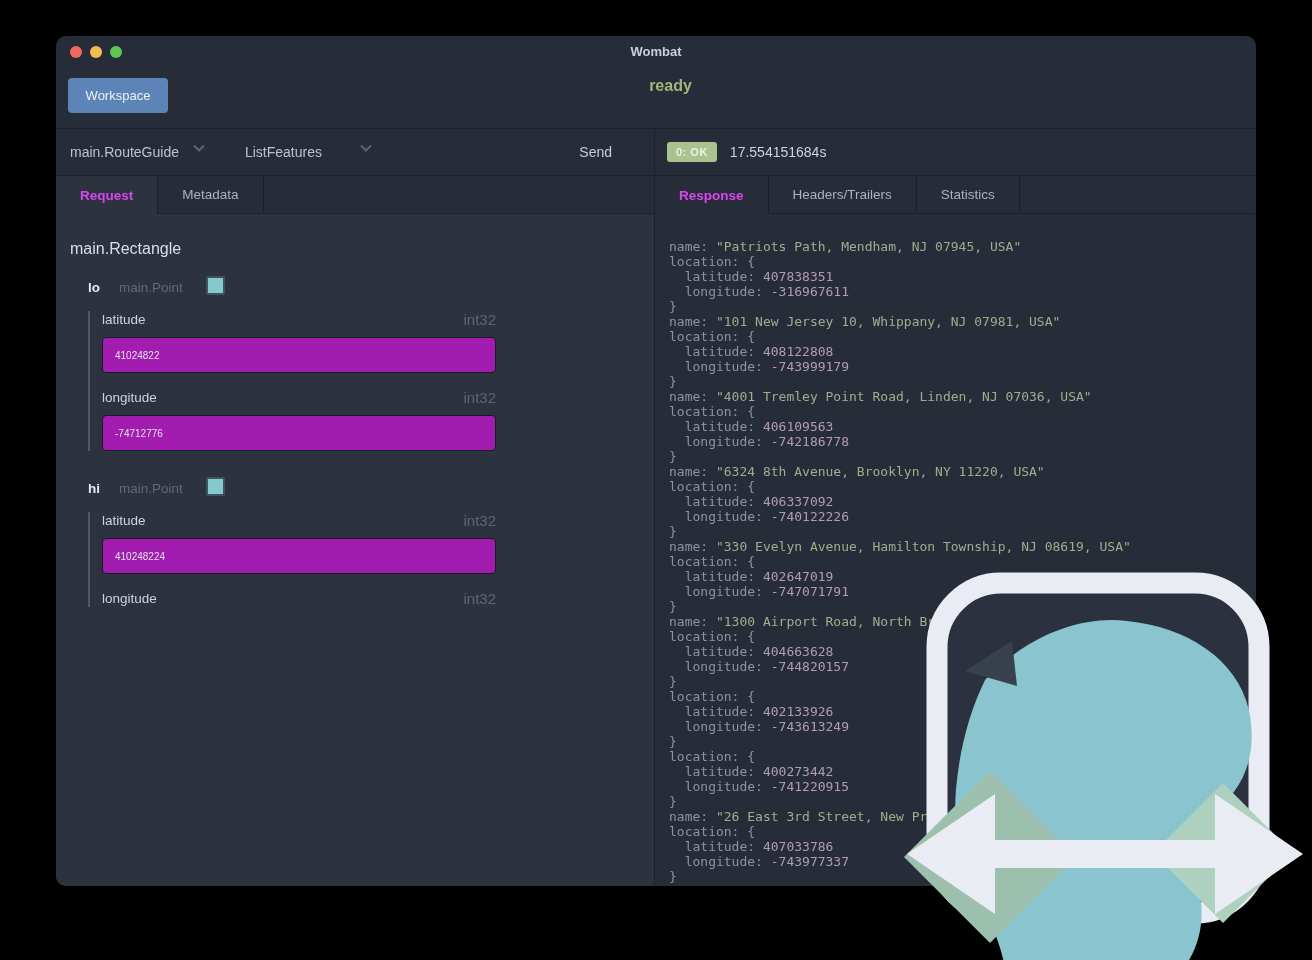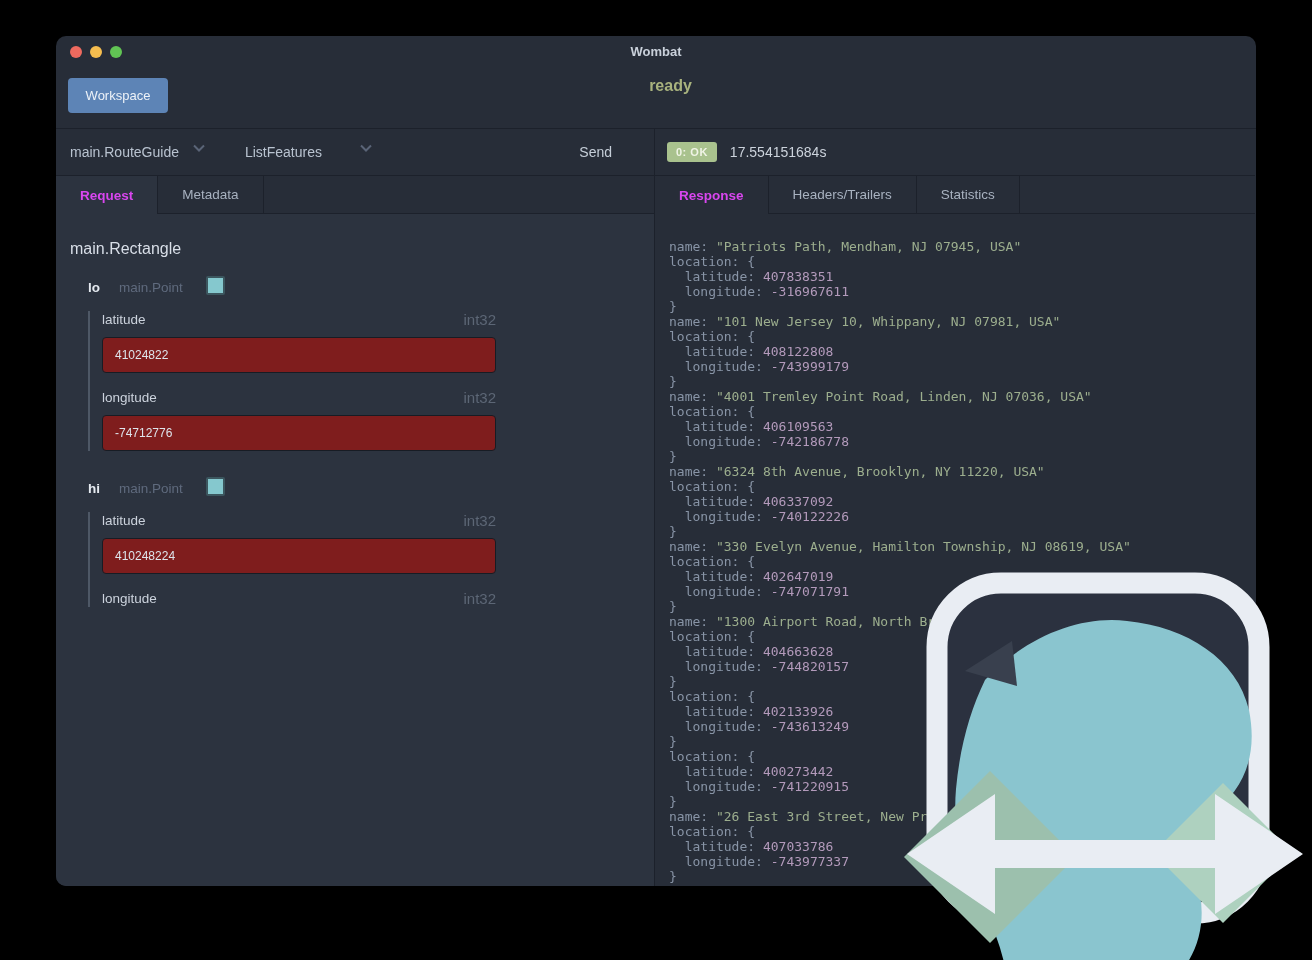--- a/index.html
+++ b/index.html
@@ -64,22 +64,22 @@
   .group-type{color:#5f6a7d;font-size:13.5px;}
   .checkbox{
     width:15px;height:15px;margin-left:4px;border-radius:2px;
     background:var(--c-checkbox,#85c8ce);border:2px solid #3c565e;
   }
   .group-body{border-left:2px solid #4e5866;margin-left:20px;padding-left:12px;width:394px;}
   .field-row{display:flex;justify-content:space-between;align-items:center;margin:16px 0 9px 0;}
   .field-label{color:#ccd3dd;font-size:13.5px;}
   .field-type{color:#5c6675;font-size:15px;}
   .field-input{
-    width:100%;box-sizing:border-box;height:36px;background:#7f1d1d;
-    border:1px solid #171c24;border-radius:4px;color:#dee4eb;font-size:12px;
+    width:100%;box-sizing:border-box;height:36px;background:#a21caf;
+    border:1px solid #171c24;border-radius:4px;color:#dee4eb;font-size:10px;
     padding:0 12px;font-family:inherit;outline:none;
   }
   
   .right-content{flex:1;background:#272d38;overflow:hidden;}
   .response-pre{
     margin:0;padding:25px 0 0 14px;
     font-family:"DejaVu Sans Mono",monospace;font-size:13px;line-height:15px;
     white-space:pre;color:var(--c-syntax-key,#8894a6);
   }
   .k,.b{color:var(--c-syntax-key,#8894a6);}

